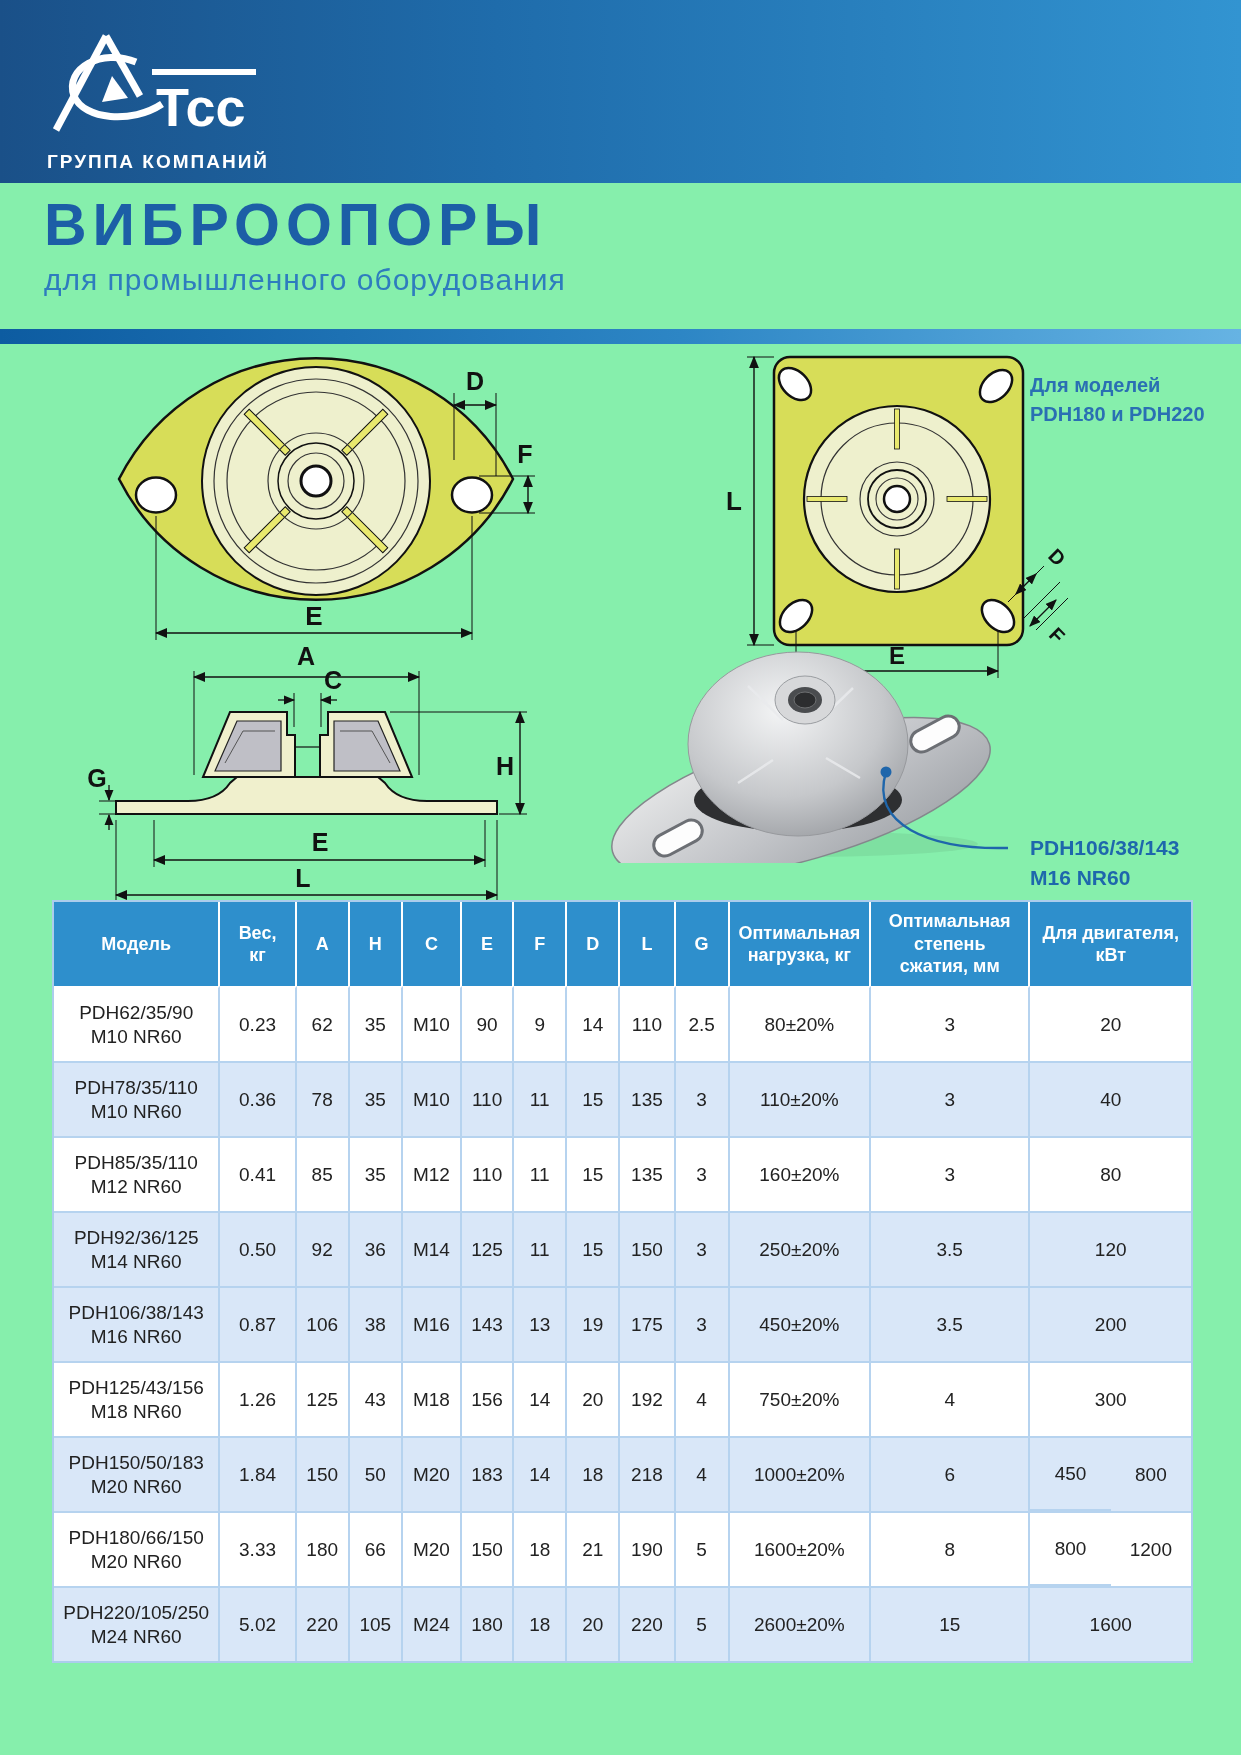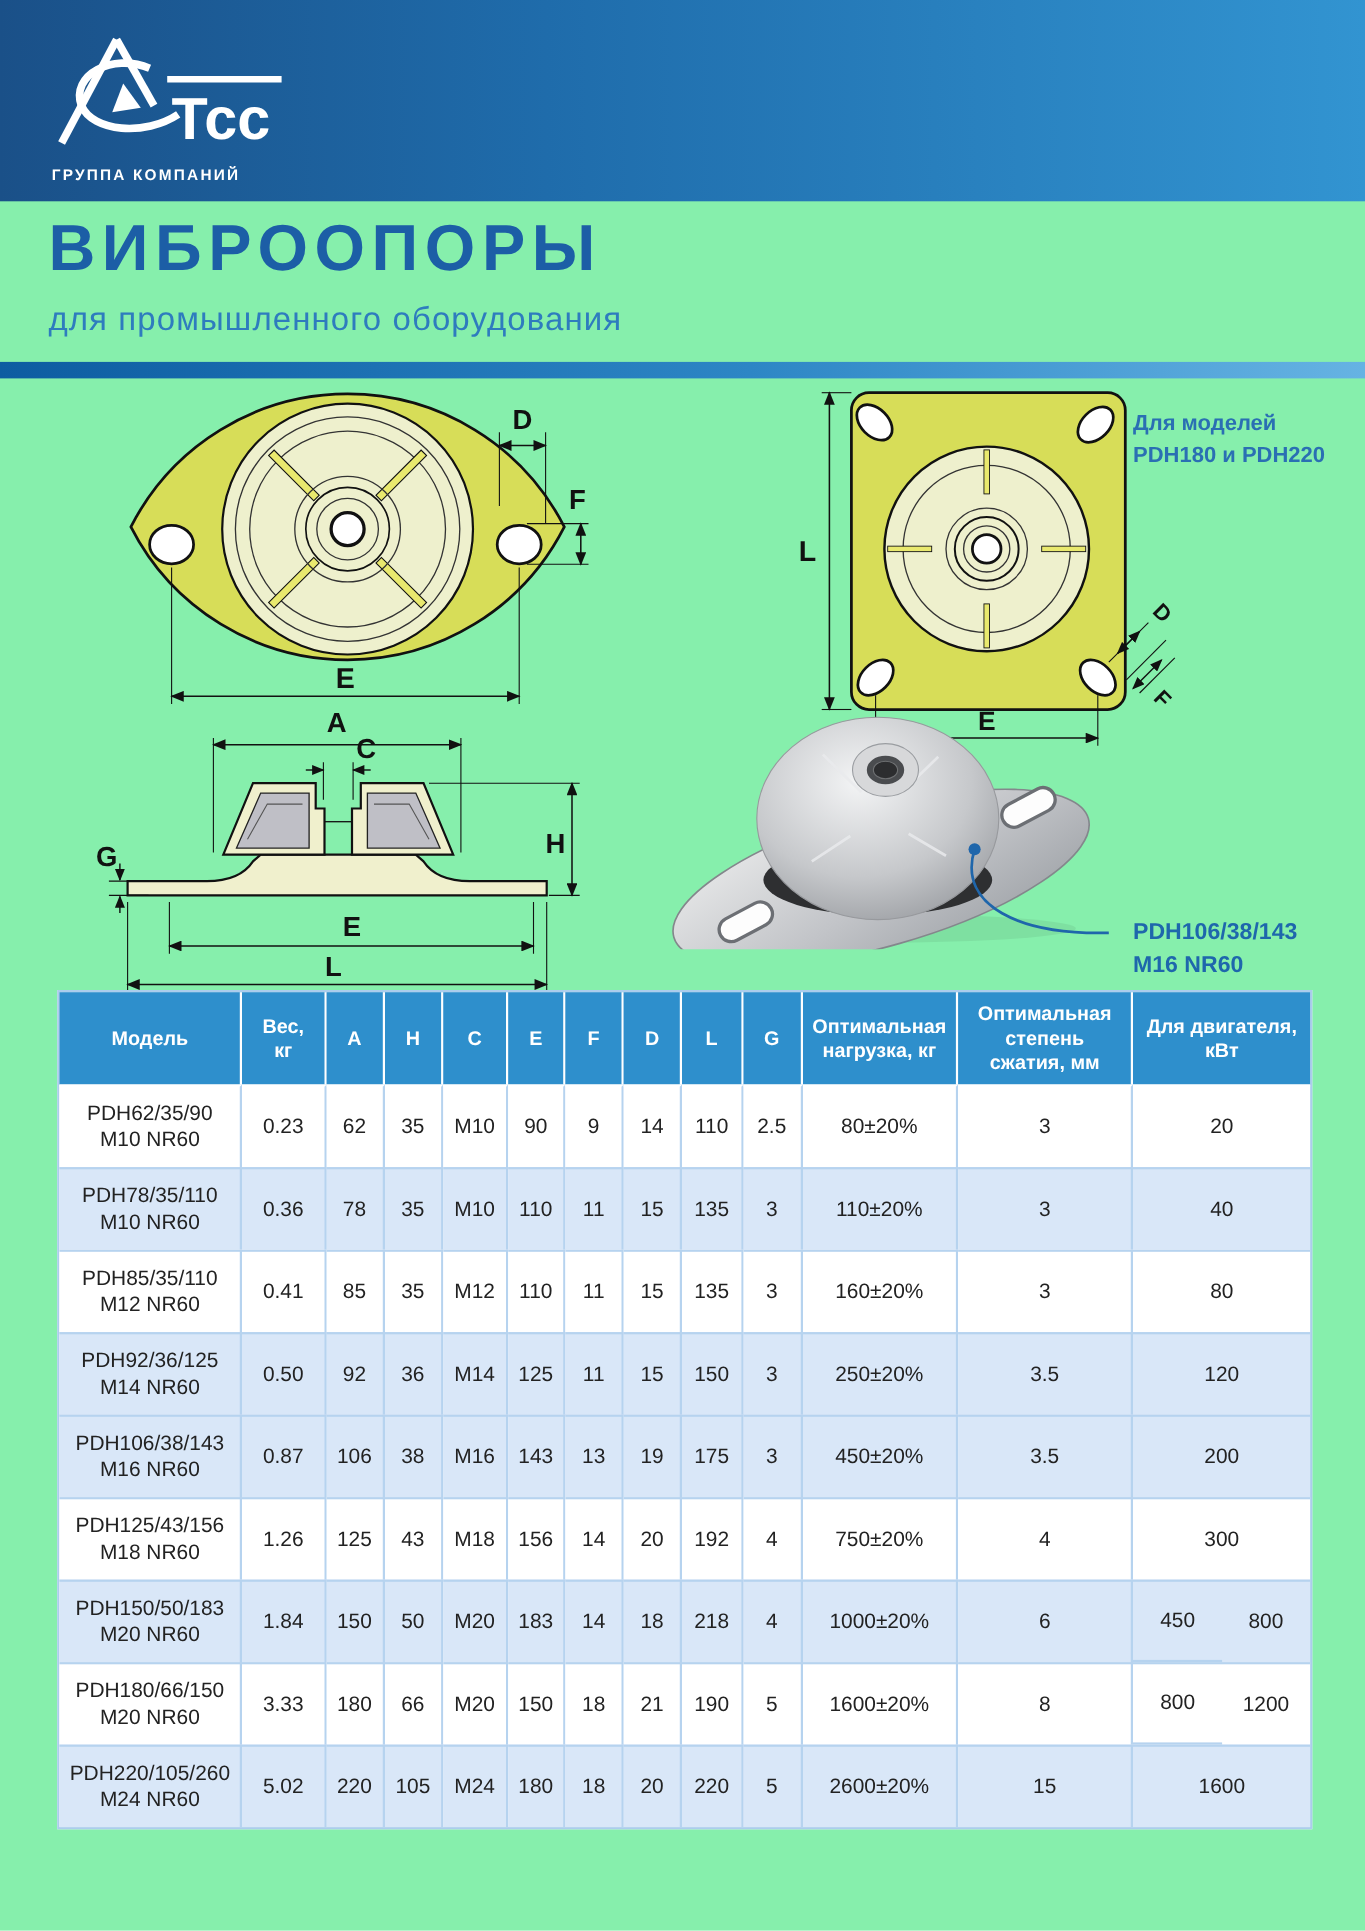--- a/index.html
+++ b/index.html
@@ -3,25 +3,25 @@
 <meta charset="utf-8">
 <style>
   * { box-sizing: border-box; margin: 0; padding: 0; }
   body { background: #ffffff; font-family: "Liberation Sans", sans-serif; }
   #page { position: relative; width: 1241px; height: 1755px; background: #86efac; overflow: hidden; }
 
   .header-band { position: absolute; left: 0; top: 0; width: 100%; height: 183px;
     background: linear-gradient(90deg, #1a5088 0%, #1f6cab 40%, #3294d1 100%); }
   .logo { position: absolute; left: 44px; top: 26px; }
   .brand-tagline { position: absolute; left: 47px; top: 151px; color: #fff; font-weight: bold;
-    font-size: 14px; letter-spacing: 2px; white-space: nowrap; }
+    font-size: 19px; letter-spacing: 2px; white-space: nowrap; }
 
   .title-block { position: absolute; left: 44px; top: 190px; }
   .page-title { font-size: 59px; line-height: 70px; font-weight: bold; letter-spacing: 6px; color: #1c5ea6; }
-  .page-subtitle { margin-top: 14px; font-size: 30px; letter-spacing: 1px; color: #2e7cbe; }
+  .page-subtitle { margin-top: 3px; font-size: 30px; letter-spacing: 1px; color: #2e7cbe; }
 
   .accent-bar { position: absolute; left: 0; top: 329px; width: 100%; height: 15px;
     background: linear-gradient(90deg, #0d5ca1 0%, #2d86c5 55%, #66b3e3 100%); }
 
   .abs { position: absolute; }
   .models-note { position: absolute; left: 1030px; top: 371px; width: 205px;
     color: #2a6fb3; font-weight: bold; font-size: 20px; line-height: 29px; }
   .photo-caption { position: absolute; left: 1030px; top: 833px; width: 205px;
     color: #1e67ac; font-weight: bold; font-size: 21px; line-height: 30px; }
 
@@ -429,21 +429,21 @@
             <td>8</td>
             <td class="split">
               <div class="halves">
                 <div class="half first">800</div>
                 <div class="half">1200</div>
               </div>
             </td>
           </tr>
           <tr class="alt">
             <td class="model">
-              <div>PDH220/105/260</div>
+              <div>PDH220/105/250</div>
               <div>M24 NR60</div>
             </td>
             <td>5.02</td>
             <td>220</td>
             <td>105</td>
             <td>M24</td>
             <td>180</td>
             <td>18</td>
             <td>20</td>
             <td>220</td>

